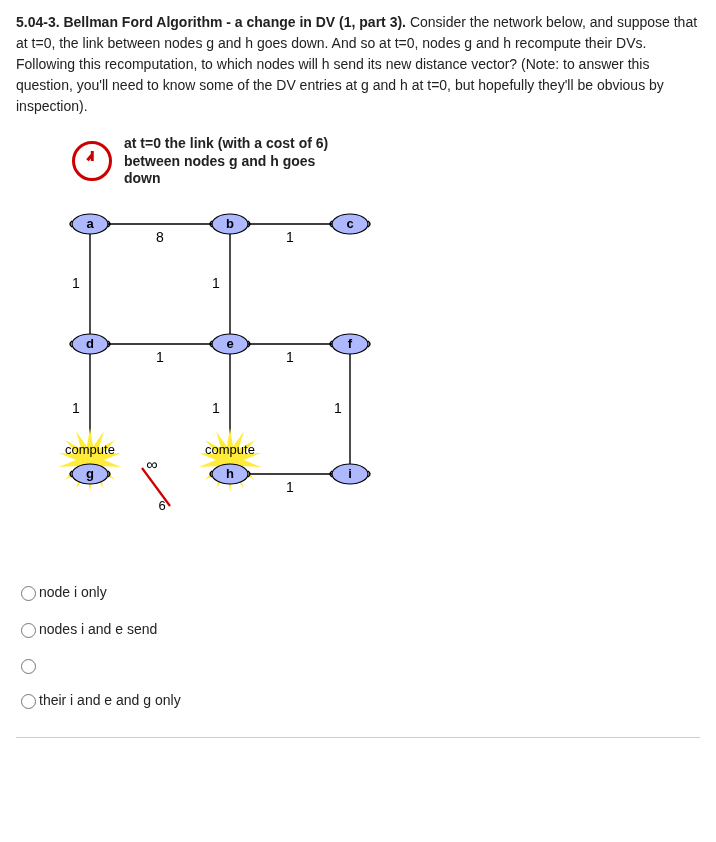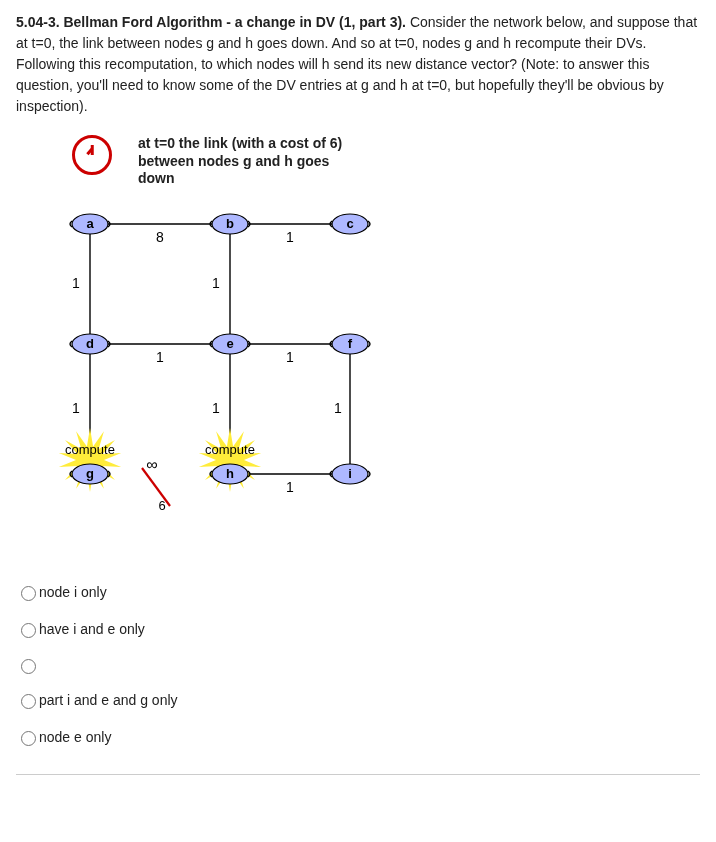--- a/index.html
+++ b/index.html
@@ -16,22 +16,22 @@
   }
   .question-text .title {
     font-weight: 700;
     text-align: center;
   }
   .diagram-wrap {
     margin: 10px 0 60px 14px;
   }
   .diagram-caption {
     display: flex;
-    align-items: flex-start;
-    gap: 26px;
+    align-items: center;
+    gap: 12px;
     margin-bottom: 6px;
     margin-left: 42px;
   }
   .clock {
     width: 34px; height: 34px; border: 3px solid #c00; border-radius: 50%;
     position: relative; flex: none;
   }
   .clock::before, .clock::after {
     content: ""; position: absolute; background: #c00; left: 50%; top: 50%;
     transform-origin: 0 0;
@@ -161,28 +161,24 @@
   </svg>
 </div>
 
 <div class="answers">
   <div class="answer">
     <input type="radio" name="ans" style="">
     <span>node i only</span>
   </div>
   <div class="answer">
     <input type="radio" name="ans" style="">
-    <span>have i and e only</span>
+    <span>nodes i and e send</span>
   </div>
   <div class="answer">
     <input type="radio" name="ans" style="">
   </div>
   <div class="answer">
     <input type="radio" name="ans" style="">
-    <span>part i and e and g only</span>
-  </div>
-  <div class="answer">
-    <input type="radio" name="ans" style="">
-    <span>node e only</span>
+    <span>their i and e and g only</span>
   </div>
 </div>
 
 <hr>
 
 </body></html>

